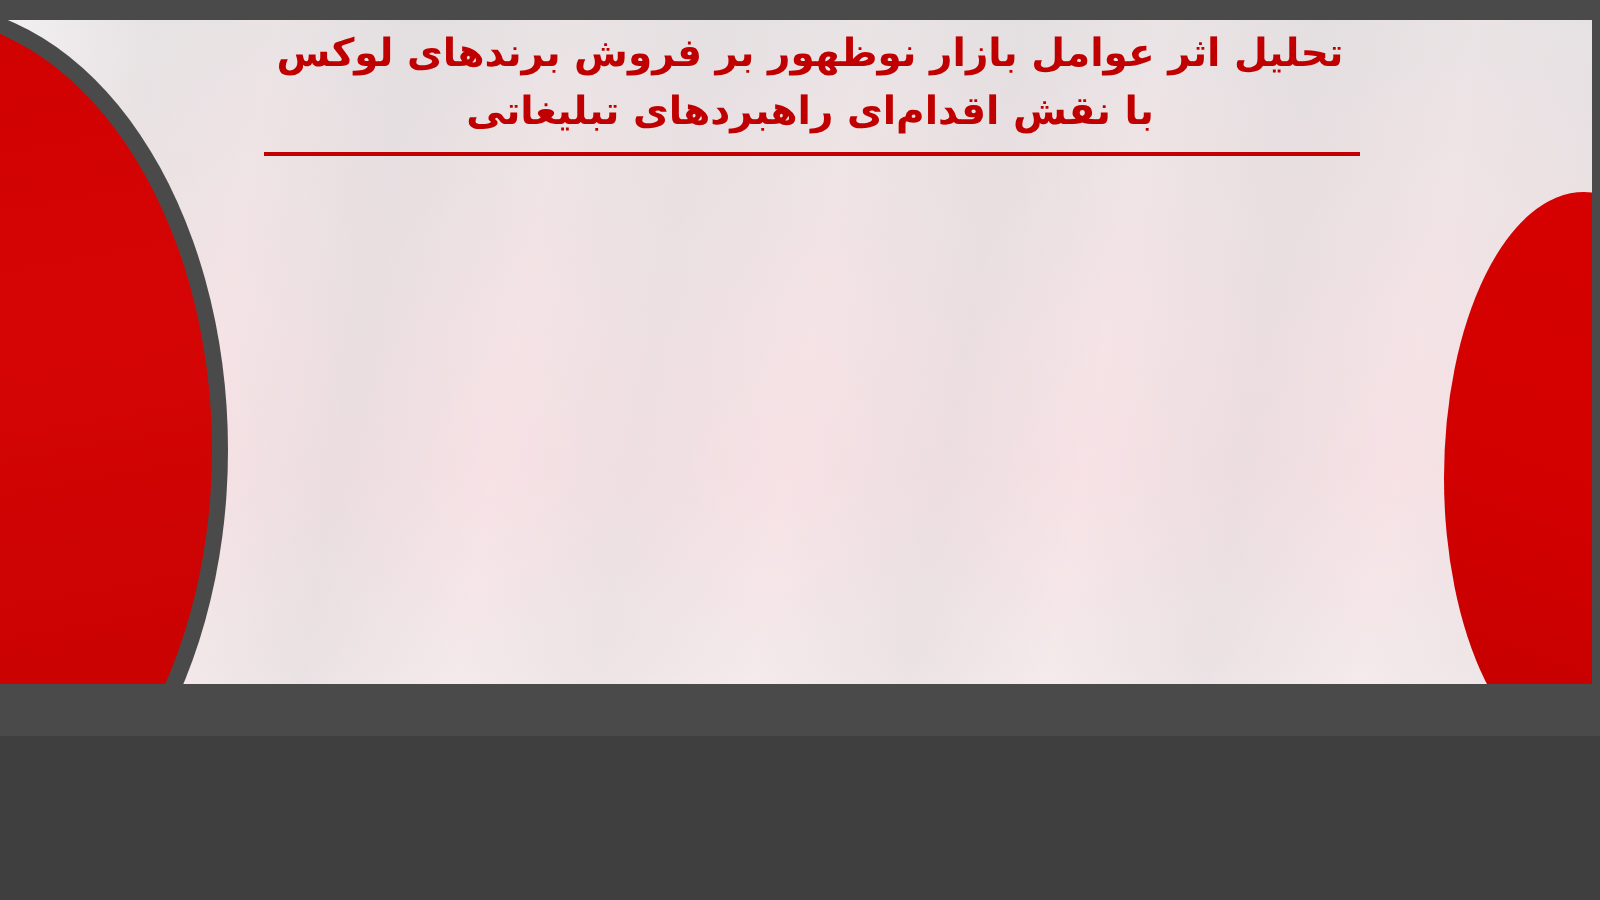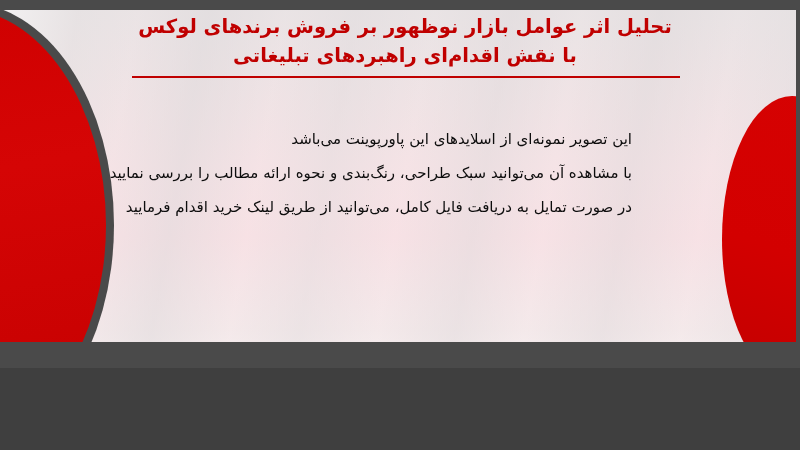--- a/index.html
+++ b/index.html
@@ -154,19 +154,14 @@
   <div class="frame-top"></div>
   <div class="frame-bottom"></div>
   <div class="frame-right"></div>
 
   <div class="title-block">
     <div class="title-line">تحلیل اثر عوامل بازار نوظهور بر فروش برندهای لوکس</div>
     <div class="title-line">با نقش اقدام‌ای راهبردهای تبلیغاتی</div>
   </div>
   <div class="title-rule"></div>
 
-  <div class="body-block">
-    <div class="body-line">این تصویر نمونه‌ای از اسلایدهای این پاورپوینت می‌باشد</div>
-    <div class="body-line">با مشاهده آن می‌توانید سبک طراحی، رنگ‌بندی و نحوه ارائه مطالب را بررسی نمایید</div>
-    <div class="body-line">در صورت تمایل به دریافت فایل کامل، می‌توانید از طریق لینک خرید اقدام فرمایید</div>
-  </div>
 
 </div>
 
 </body></html>

